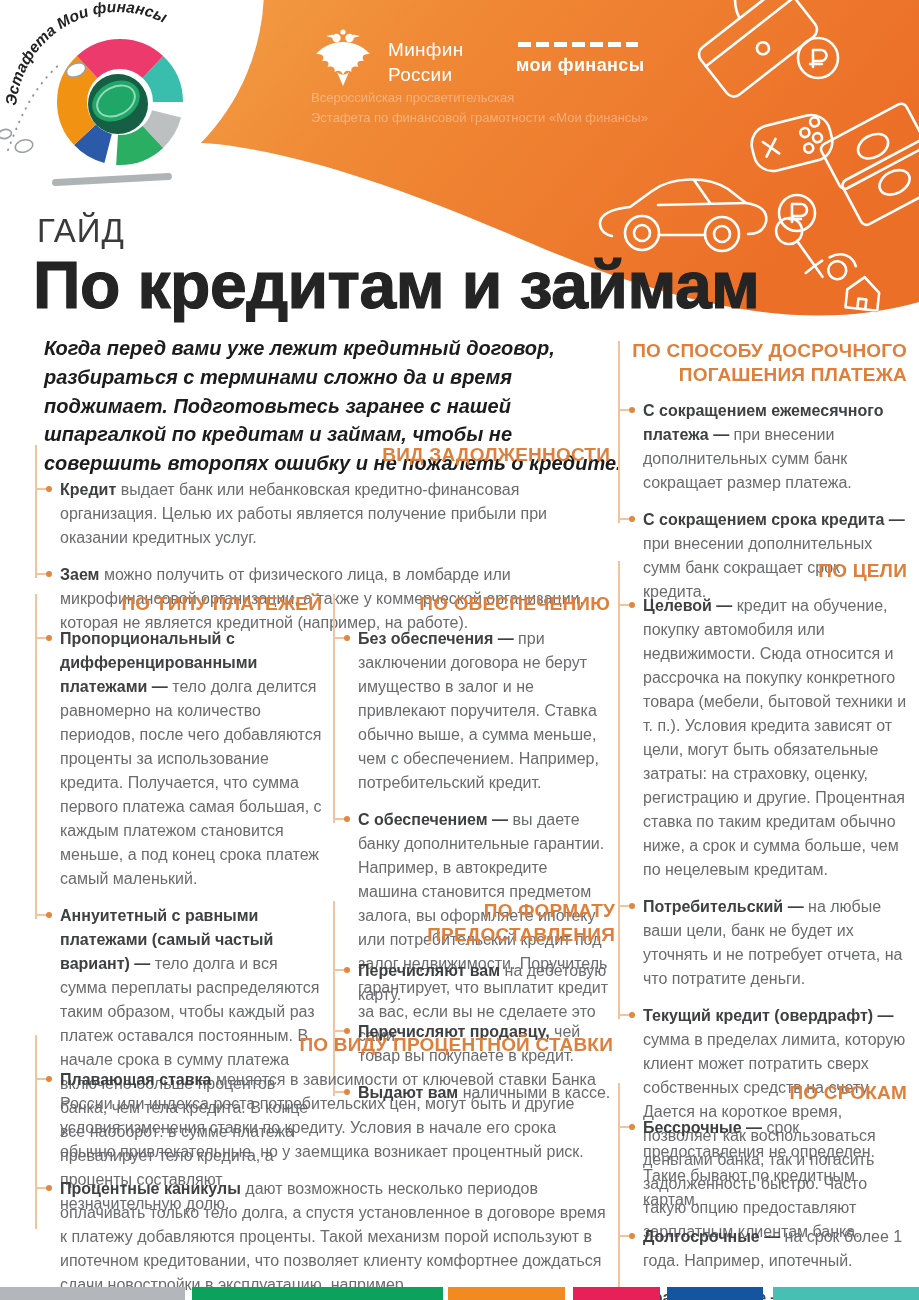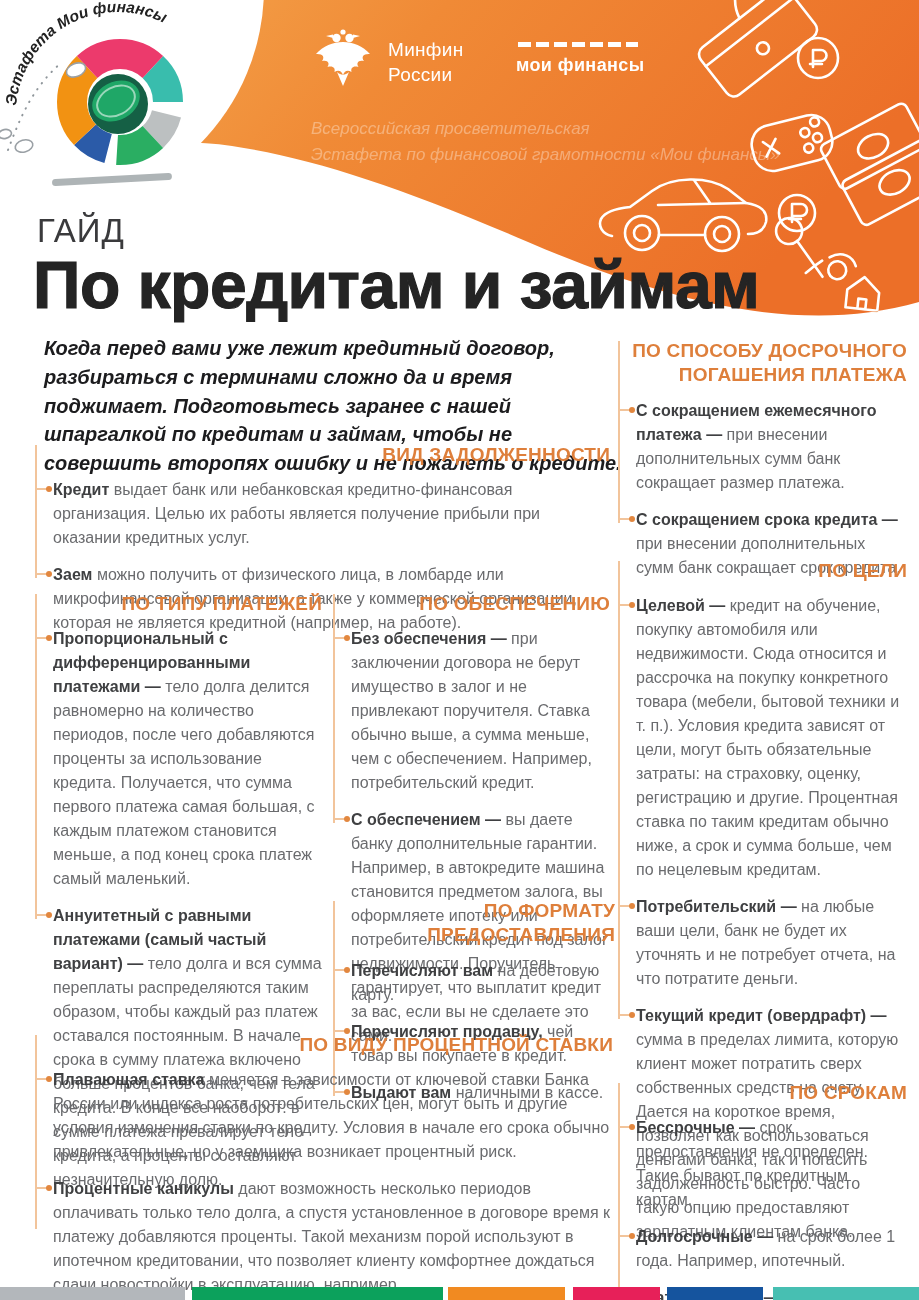--- a/index.html
+++ b/index.html
@@ -13,36 +13,36 @@
   .art-white{stroke:#fff;}
   .art-orange{stroke:var(--artOrange);}
   .logo-svg{position:absolute;left:0;top:0;z-index:3;}
   .eagle{position:absolute;left:311px;top:26px;width:64px;height:66px;z-index:3;}
   .minfin-name{position:absolute;left:388px;top:38px;z-index:3;color:#fff;
     font-size:19px;line-height:1.3;font-weight:normal;letter-spacing:.3px;}
   .brand{position:absolute;left:516px;top:42px;z-index:3;}
   .brand .dashes{width:120px;height:5px;margin-left:2px;
     background:repeating-linear-gradient(90deg,#fff 0 13px,transparent 13px 18px);}
   .brand .brand-text{margin-top:8px;color:#fff;font-size:18px;font-weight:bold;letter-spacing:.4px;}
-  .tagline{position:absolute;left:311px;top:116px;z-index:3;
-    font-size:17px;line-height:1.55;color:rgba(255,244,233,.38);font-style:italic;}
+  .tagline{position:absolute;left:311px;top:88px;z-index:3;
+    font-size:13px;line-height:1.55;color:rgba(255,244,233,.38);}
   
   .kicker{position:absolute;left:37px;top:212px;z-index:3;font-size:33px;font-weight:400;
     color:var(--kicker);letter-spacing:1px;}
   .page-title{position:absolute;left:33px;top:247px;z-index:3;font-size:66px;font-weight:bold;
     color:var(--title);letter-spacing:-.5px;-webkit-text-stroke:1.2px var(--title);}
   .intro{position:absolute;left:44px;top:334px;width:586px;z-index:3;margin:0;
     font-size:20px;font-weight:bold;font-style:italic;line-height:1.44;color:var(--intro);}
   
   .sec{position:absolute;z-index:3;}
   .vline{position:absolute;left:0;top:2px;width:2px;background:var(--rule);}
   .sec-title{margin:0 0 11px;padding-left:8px;font-size:19px;font-weight:bold;
     color:var(--accent);letter-spacing:.2px;line-height:1.28;text-align:right;}
   .items{list-style:none;margin:0;padding:0;}
-  .item{position:relative;padding-left:18px;margin-bottom:13px;
+  .item{position:relative;padding-left:25px;margin-bottom:13px;
     font-size:16px;line-height:1.5;color:var(--text);}
   .item b{color:var(--textBold);}
   .marker{position:absolute;left:1px;top:10px;width:13px;height:2px;background:var(--rule);}
   .marker::after{content:"";position:absolute;right:-3px;top:-2px;width:6px;height:6px;
     border-radius:50%;background:var(--marker);}
   .s0{left:35px;top:443px;width:575px;}
   .s1{left:35px;top:592px;width:287px;}
   .s2{left:333px;top:592px;width:277px;}
   .s3{left:333px;top:899px;width:282px;}
   .s4{left:35px;top:1033px;width:578px;}

